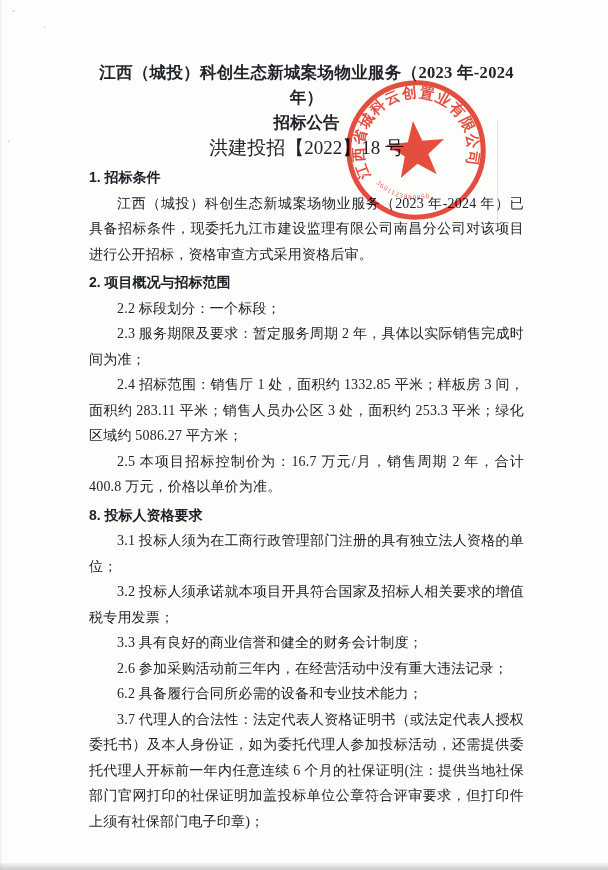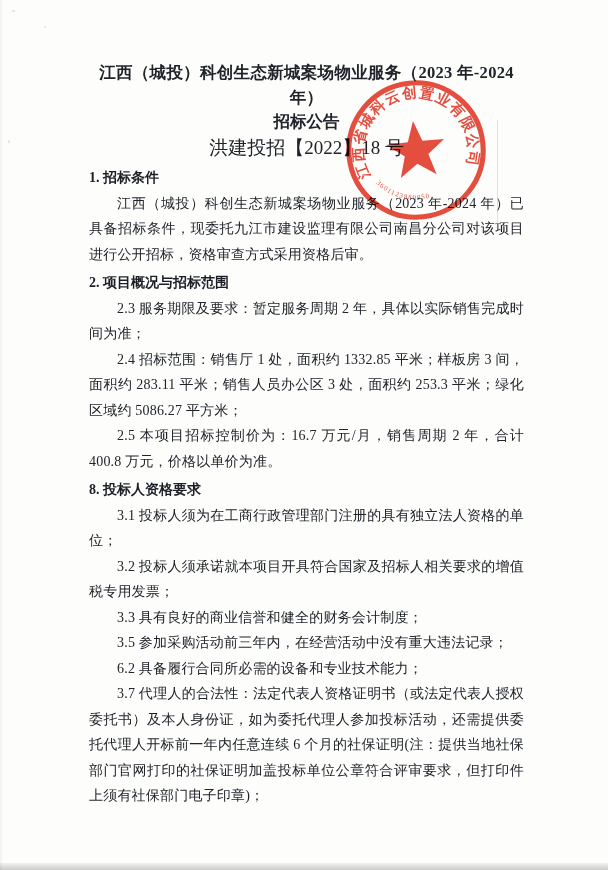--- a/index.html
+++ b/index.html
@@ -25,30 +25,29 @@
     font-weight: bold;
     text-align: center;
     line-height: 25px;
     letter-spacing: 0.3px;
   }
   .title-line2 {
     font-size: 16.5px;
     font-weight: bold;
     text-align: center;
     line-height: 25px;
-    font-family: Liberation Mono, monospace;
   }
   .doc-number {
     font-size: 19px;
     text-align: center;
     line-height: 26px;
     margin-bottom: 4px;
   }
   .sec-heading {
-    font-family: Liberation Serif, serif;
+    font-family: Liberation Sans, sans-serif;
     font-size: 14px;
     font-weight: bold;
     line-height: 25.5px;
     margin-top: 3px;
     color: #1c2averted026;
     color: #1c2026;
   }
   .para {
     font-size: 14px;
     line-height: 25.5px;
@@ -103,29 +102,30 @@
 
   <div class="content">
     <div class="title-line1">江西（城投）科创生态新城案场物业服务（2023 年-2024 年）</div>
     <div class="title-line2">招标公告</div>
     <div class="doc-number">洪建投招【2022】18 号</div>
 
     <div class="sec-heading">1. 招标条件</div>
     <p class="para">江西（城投）科创生态新城案场物业服务（2023 年-2024 年）已具备招标条件，现委托九江市建设监理有限公司南昌分公司对该项目进行公开招标，资格审查方式采用资格后审。</p>
 
     <div class="sec-heading">2. 项目概况与招标范围</div>
+    <p class="para">2.2 标段划分：一个标段；</p>
     <p class="para">2.3 服务期限及要求：暂定服务周期 2 年，具体以实际销售完成时间为准；</p>
     <p class="para">2.4 招标范围：销售厅 1 处，面积约 1332.85 平米；样板房 3 间，面积约 283.11 平米；销售人员办公区 3 处，面积约 253.3 平米；绿化区域约 5086.27  平方米；</p>
     <p class="para">2.5 本项目招标控制价为：16.7 万元/月，销售周期 2 年，合计 400.8 万元，价格以单价为准。</p>
 
     <div class="sec-heading">8. 投标人资格要求</div>
     <p class="para">3.1 投标人须为在工商行政管理部门注册的具有独立法人资格的单位；</p>
     <p class="para">3.2 投标人须承诺就本项目开具符合国家及招标人相关要求的增值税专用发票；</p>
     <p class="para">3.3 具有良好的商业信誉和健全的财务会计制度；</p>
-    <p class="para">3.5 参加采购活动前三年内，在经营活动中没有重大违法记录；</p>
+    <p class="para">2.6 参加采购活动前三年内，在经营活动中没有重大违法记录；</p>
     <p class="para">6.2 具备履行合同所必需的设备和专业技术能力；</p>
     <p class="para">3.7 代理人的合法性：法定代表人资格证明书（或法定代表人授权委托书）及本人身份证，如为委托代理人参加投标活动，还需提供委托代理人开标前一年内任意连续 6 个月的社保证明(注：提供当地社保部门官网打印的社保证明加盖投标单位公章符合评审要求，但打印件上须有社保部门电子印章)；</p>
 
   </div>
 
   <svg class="seal" viewBox="0 0 200 200" xmlns="http://www.w3.org/2000/svg">
     <defs>
       <path id="arc-top" d="M 41,141.3 A 72,72 0 1 1 159,141.3" fill="none"></path>
       <path id="arc-bottom" d="M 36,133 A 76,76 0 0 0 164,133" fill="none"></path>
     </defs>

